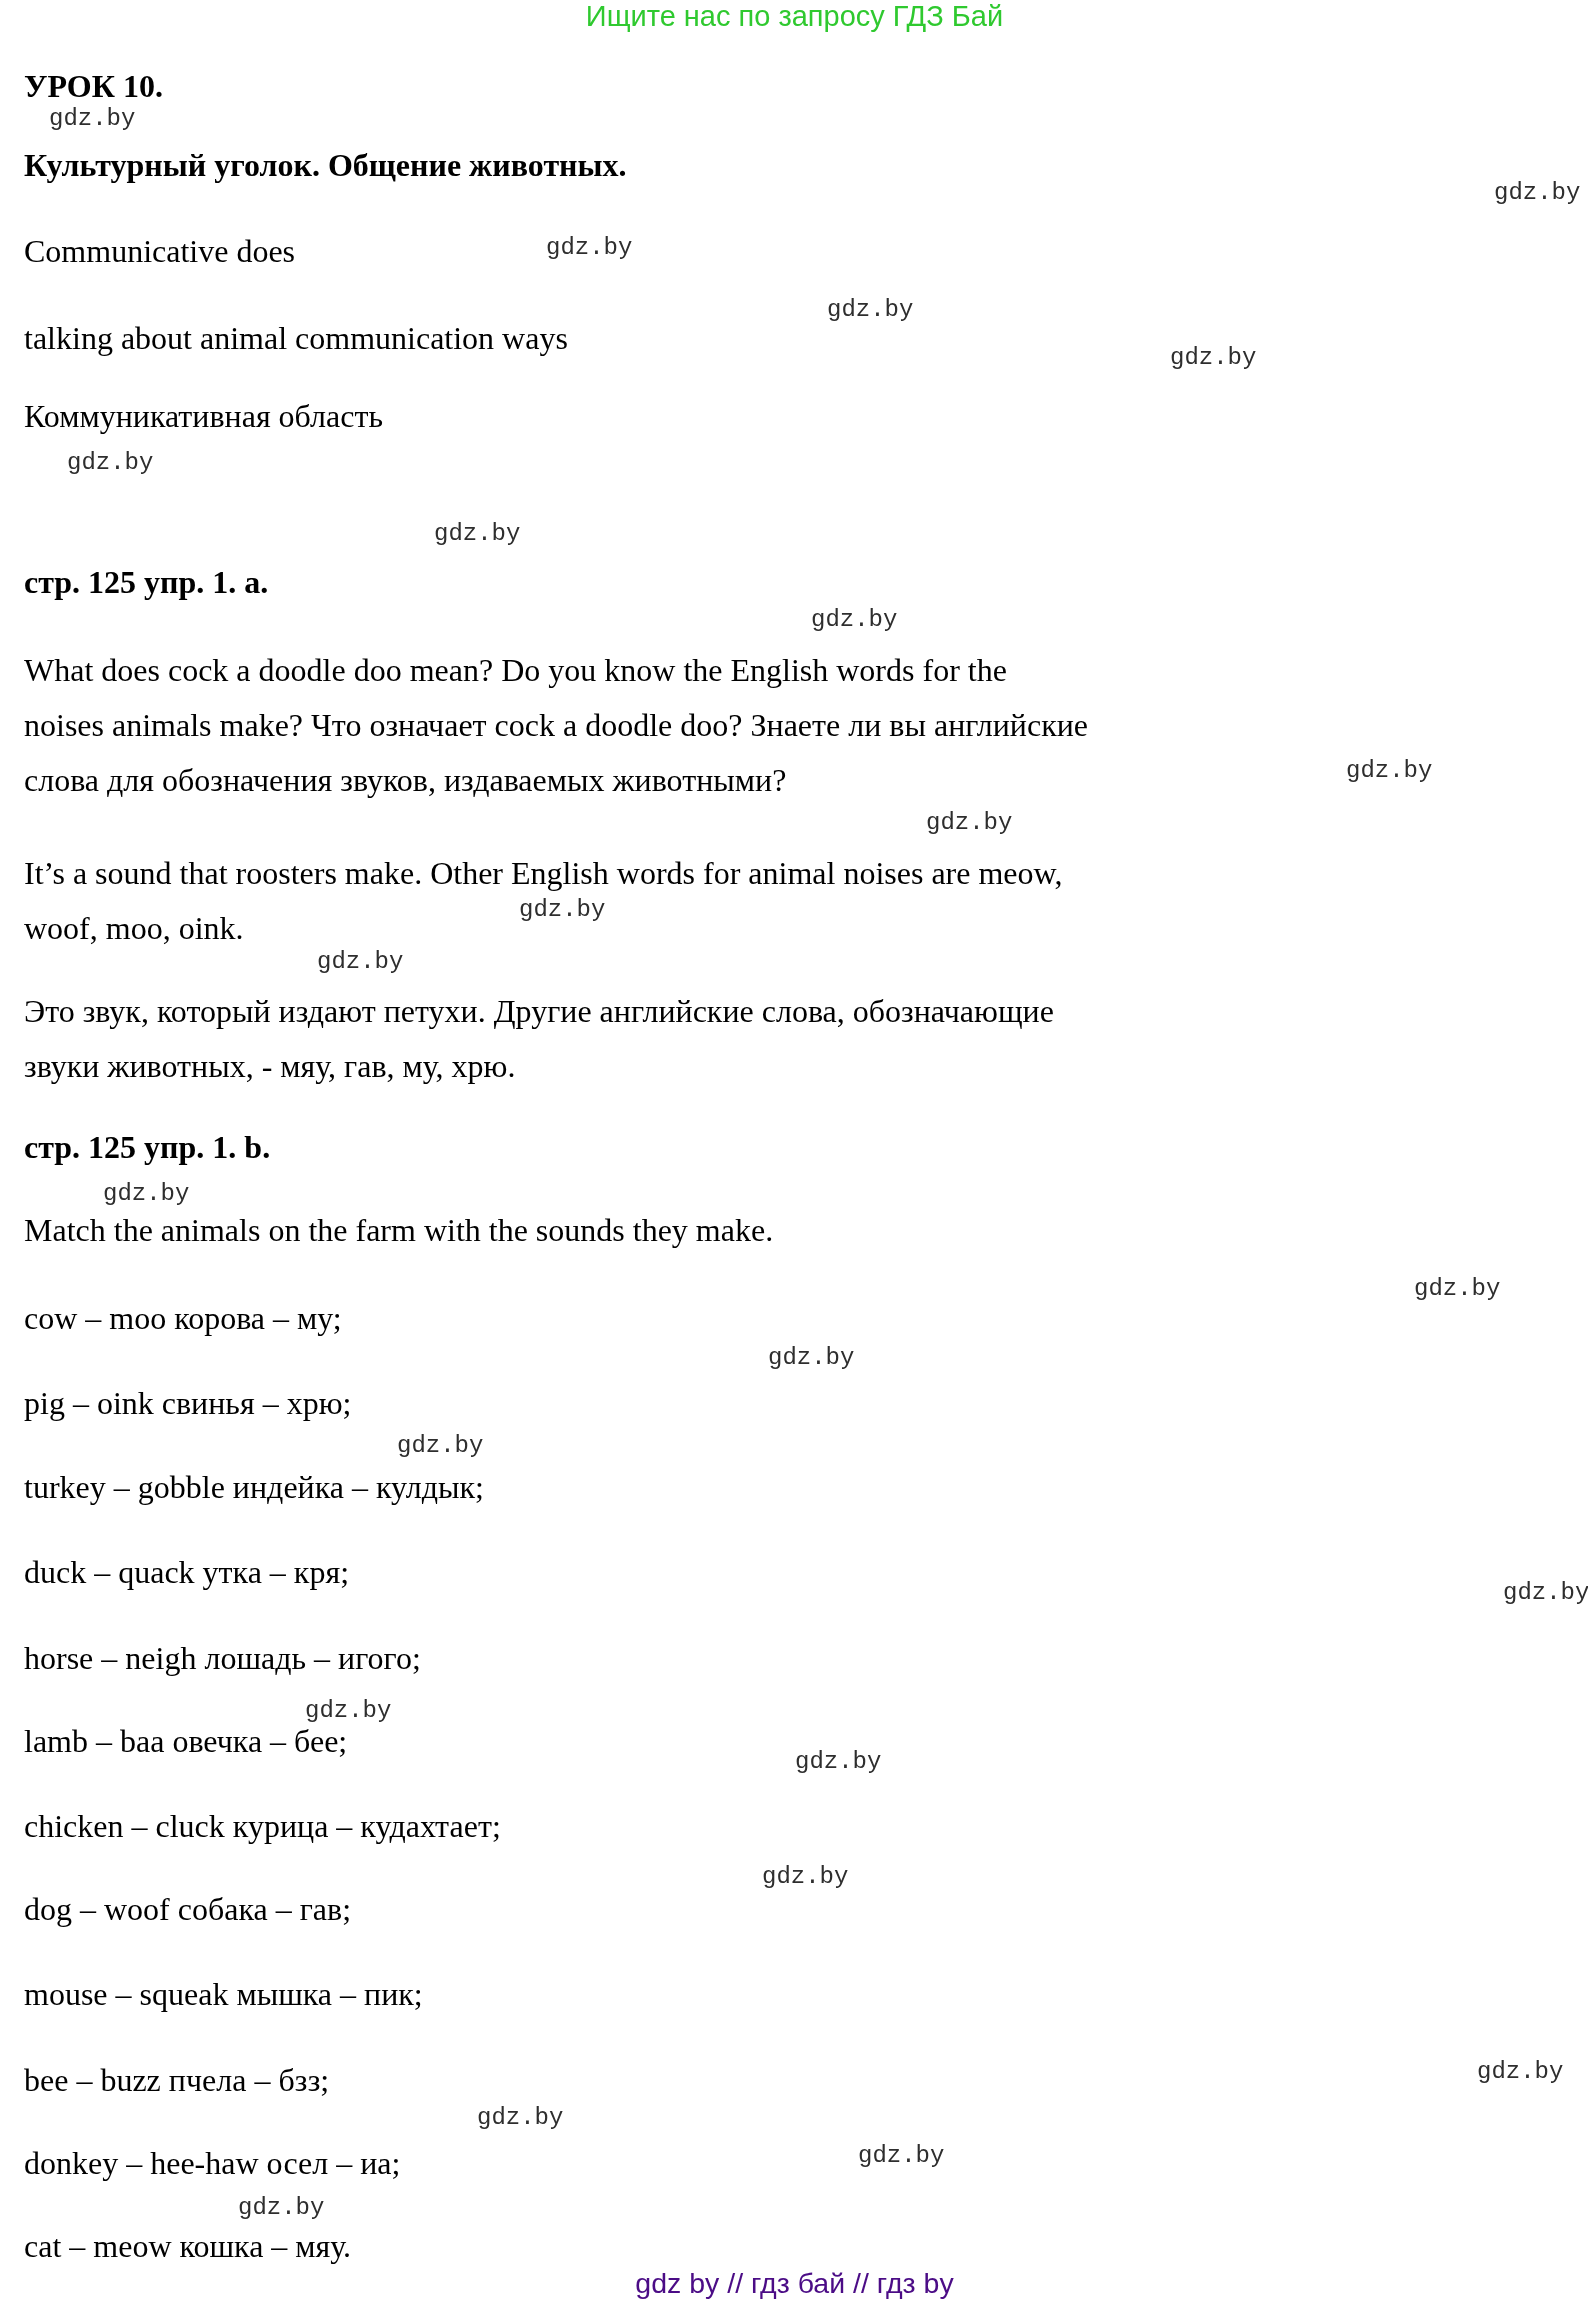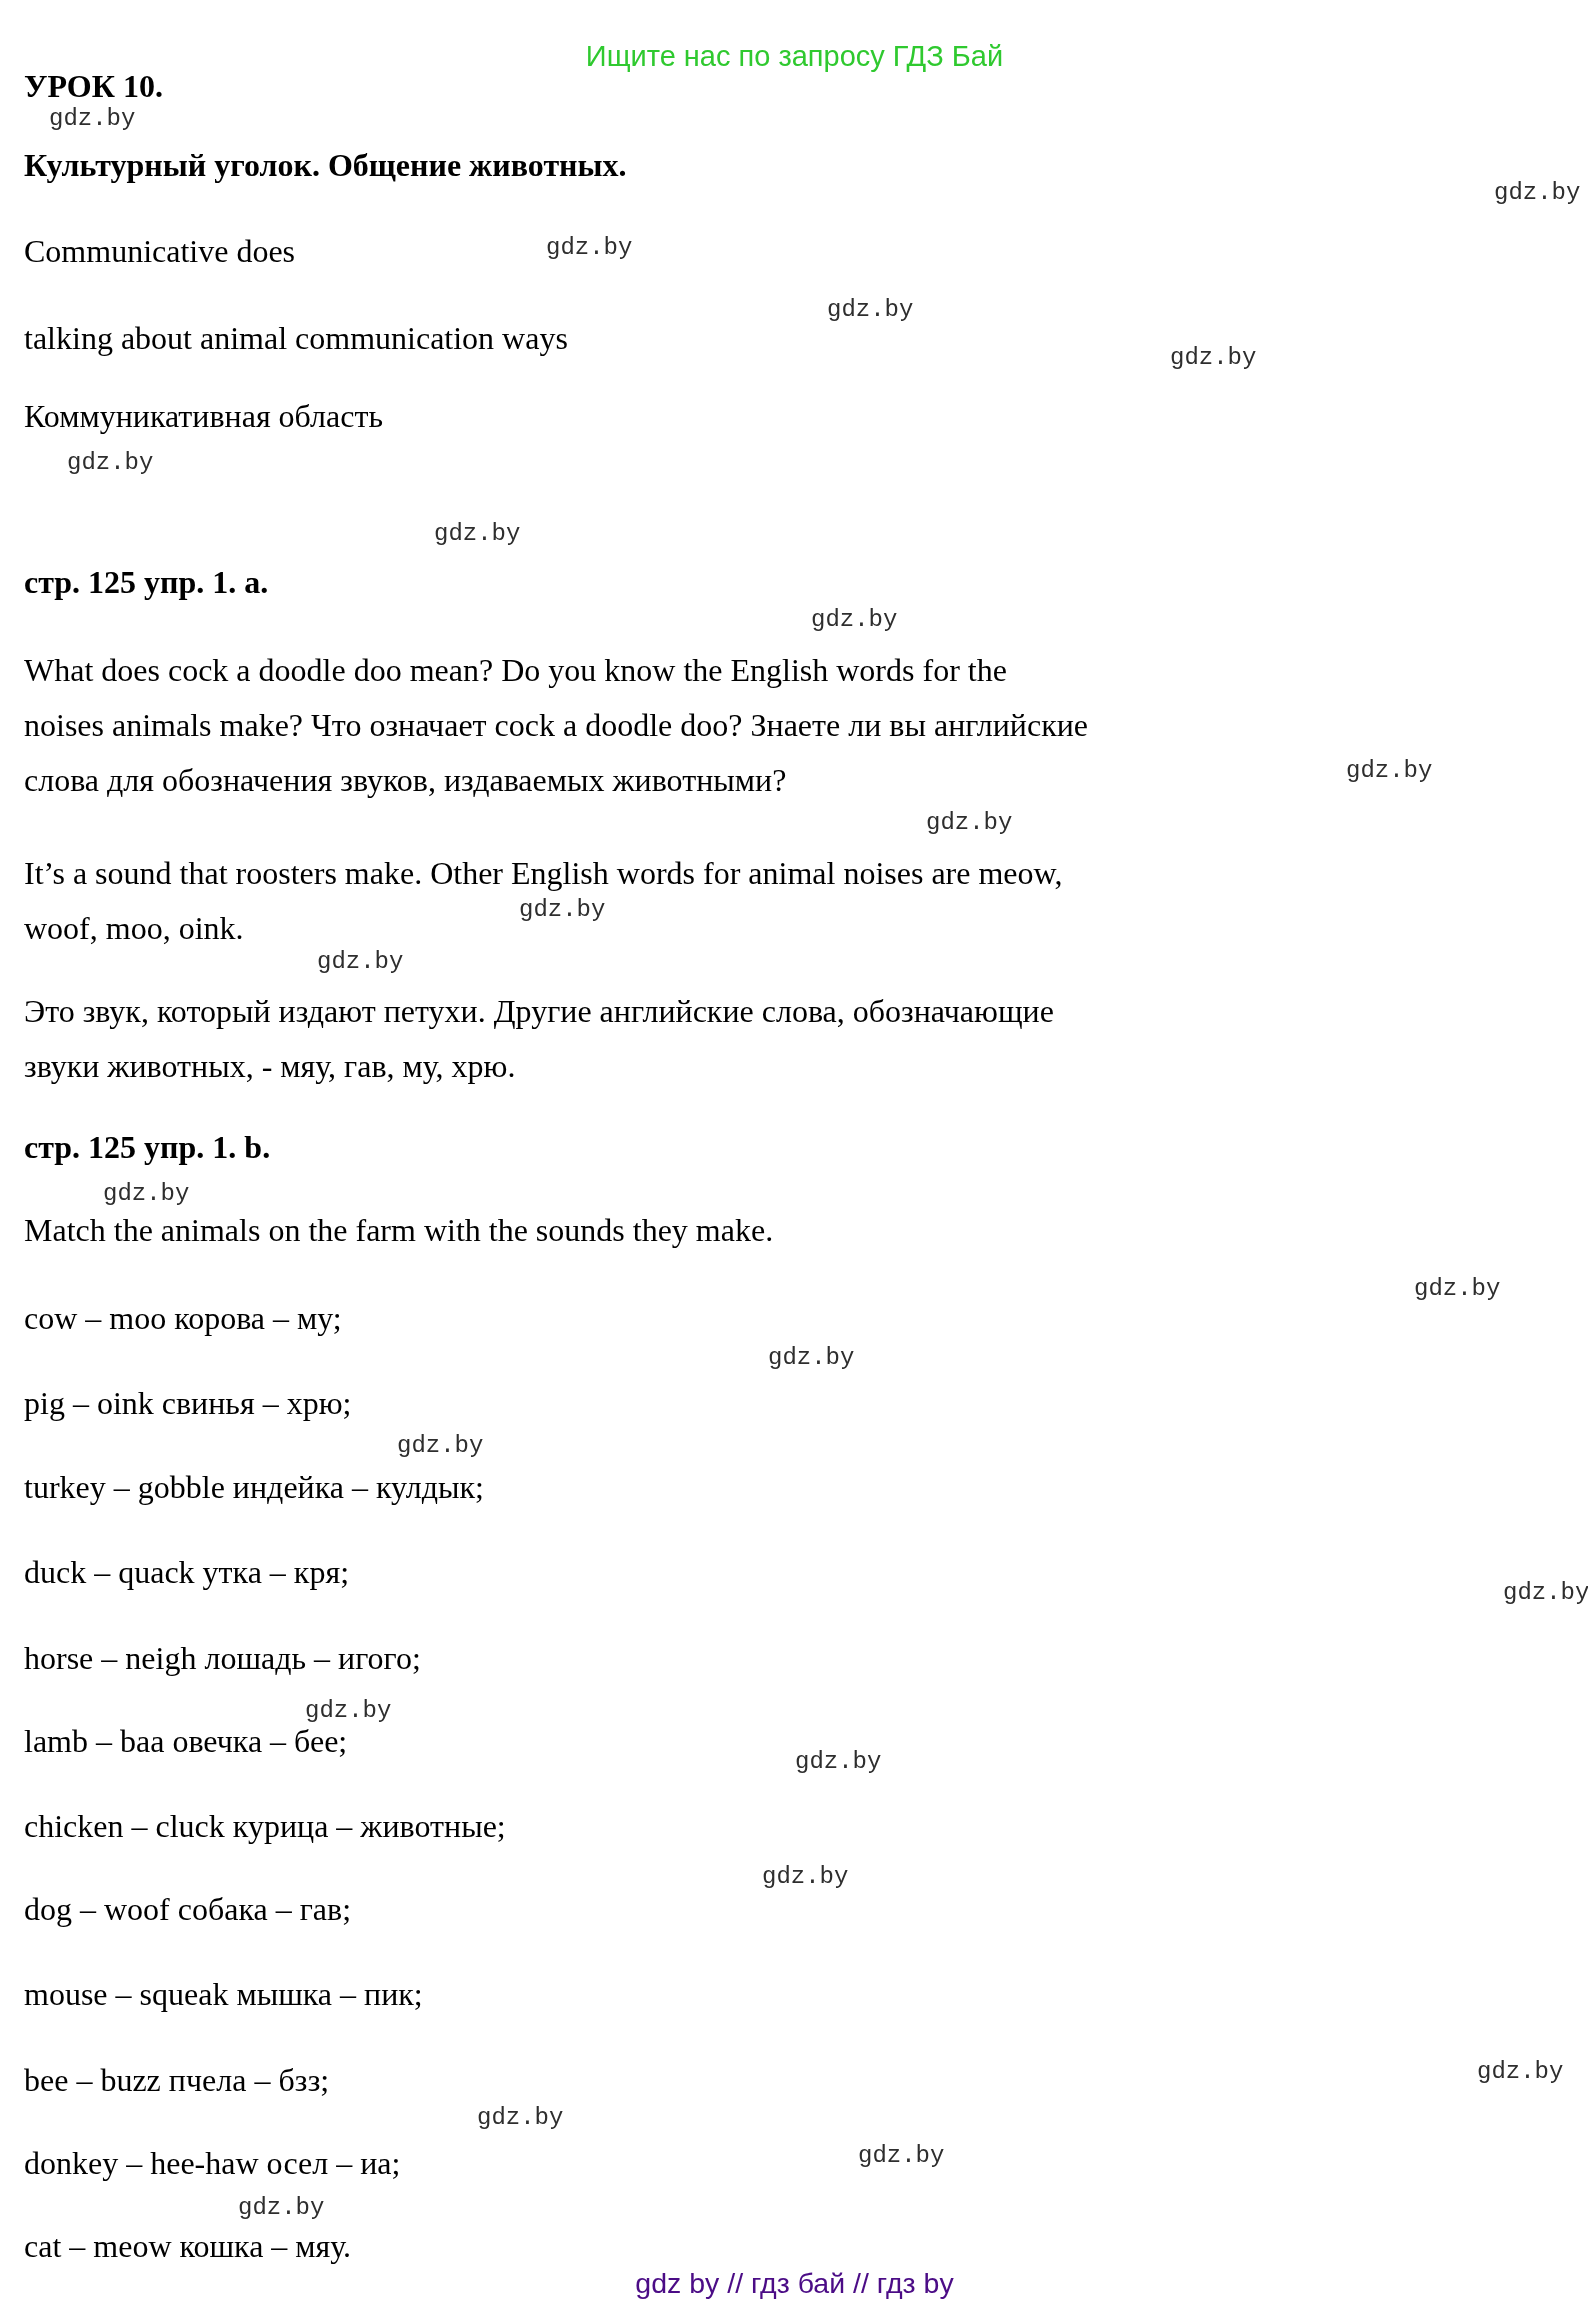--- a/index.html
+++ b/index.html
@@ -16,21 +16,20 @@
     overflow:hidden;
     font-family:"Liberation Serif", serif;
     color:var(--ink);
   }
   .promo{
     position:absolute;top:0;left:0;right:0;
     text-align:center;
     font-family:"Liberation Sans", sans-serif;
     font-size:29px;
     color:var(--green);
-    margin-top:40px;
   }
   .line{
     position:absolute;left:24px;
     font-size:32px;
     white-space:pre-line;
   }
   .bold{font-weight:bold;}
   .para{line-height:55px;width:1552px;}
   .wm{
     position:absolute;
@@ -72,21 +71,21 @@
 
   <div class="line bold" style="top:1129px">стр. 125 упр. 1. b.</div>
   <div class="line" style="top:1212px">Match the animals on the farm with the sounds they make.</div>
 
   <div class="line" style="top:1300px">cow – moo корова – му;</div>
   <div class="line" style="top:1385px">pig – oink свинья – хрю;</div>
   <div class="line" style="top:1469px">turkey – gobble индейка – кулдык;</div>
   <div class="line" style="top:1554px">duck – quack утка – кря;</div>
   <div class="line" style="top:1640px">horse – neigh лошадь – игого;</div>
   <div class="line" style="top:1723px">lamb – baa овечка – бее;</div>
-  <div class="line" style="top:1808px">chicken – cluck курица – животные;</div>
+  <div class="line" style="top:1808px">chicken – cluck курица – кудахтает;</div>
   <div class="line" style="top:1891px">dog – woof собака – гав;</div>
   <div class="line" style="top:1976px">mouse – squeak мышка – пик;</div>
   <div class="line" style="top:2062px">bee – buzz пчела – бзз;</div>
   <div class="line" style="top:2145px">donkey – hee-haw осел – иа;</div>
   <div class="line" style="top:2228px">cat – meow кошка – мяу.</div>
 
   <div>
       <span class="wm" style="left: 49px; top: 105px;">gdz.by</span>
       <span class="wm" style="left: 1494px; top: 179px;">gdz.by</span>
       <span class="wm" style="left: 546px; top: 234px;">gdz.by</span>

